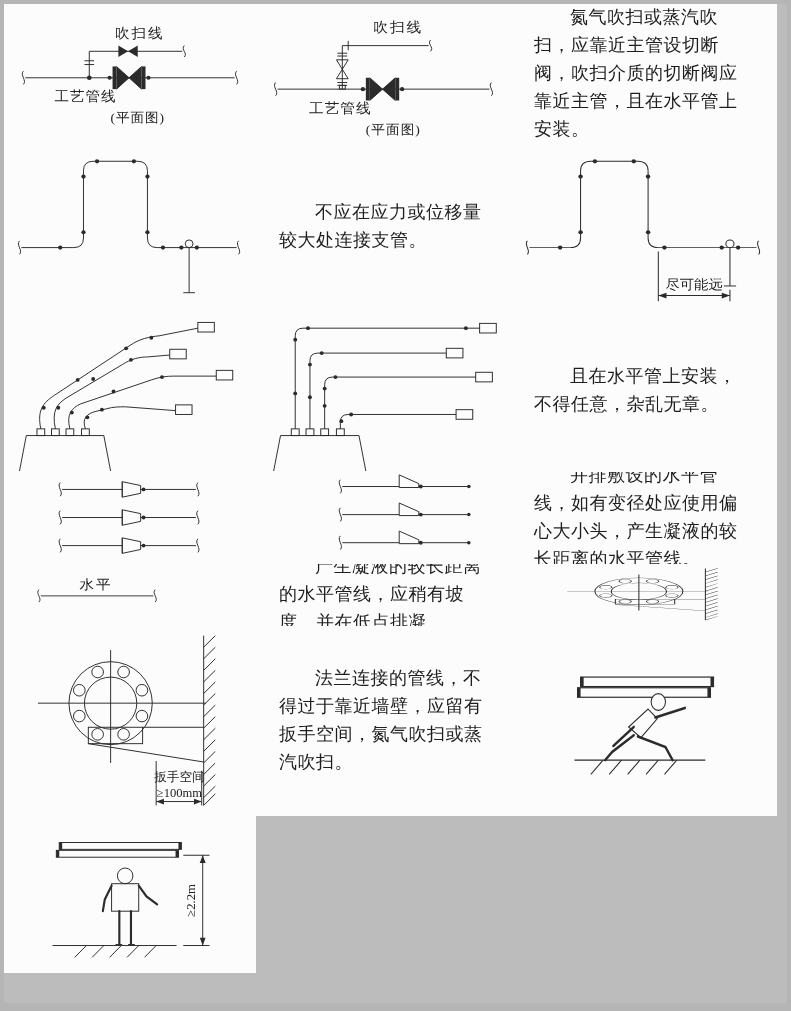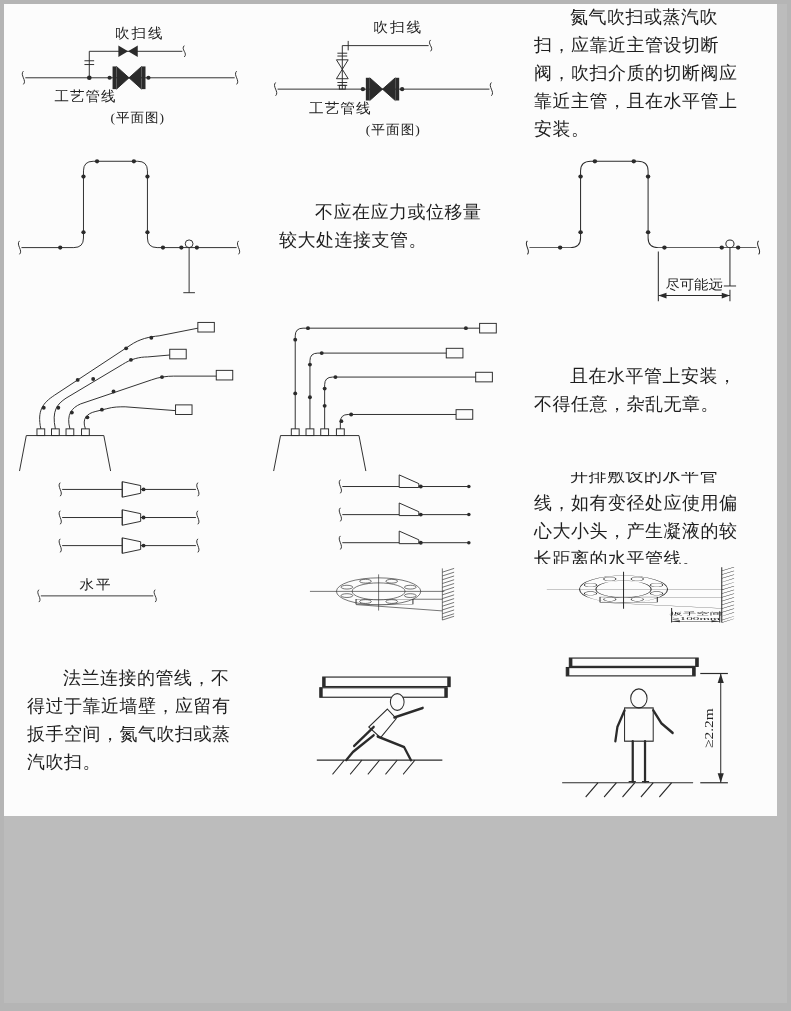--- a/index.html
+++ b/index.html
@@ -291,20 +291,23 @@
   <div class="cell">
     <svg class="diag" viewBox="0 0 260 70" preserveAspectRatio="none">
       <path class="ln" d="M38 36 H154"></path>
       <path class="ln" d="M36 29 C32 33 40 39 36 43"></path>
       <path class="ln" d="M156 29 C152 33 160 39 156 43"></path>
       <text x="95" y="28" font-size="15" text-anchor="middle" letter-spacing="2">水平</text>
     </svg>
   </div>
 
 
+  <div class="cell note-cell">
+    <p class="note">产生凝液的较长距离的水平管线，应稍有坡度，并在低点排凝。</p>
+  </div>
 
   <div class="cell">
     <svg class="diag" viewBox="0 0 260 197" preserveAspectRatio="none">
       <g>
         <path class="ln" d="M190 14 V178"></path>
         <path class="ln" d="M190 26 L202 14 M190 38 L202 26 M190 50 L202 38 M190 62 L202 50 M190 74 L202 62 M190 86 L202 74 M190 98 L202 86 M190 110 L202 98 M190 122 L202 110 M190 134 L202 122 M190 146 L202 134 M190 158 L202 146 M190 170 L202 158 M190 178 L202 166"></path>
       </g>
       <g>
         <path class="ln" d="M55 87 H192 M125 33 V148"></path>
       </g>

